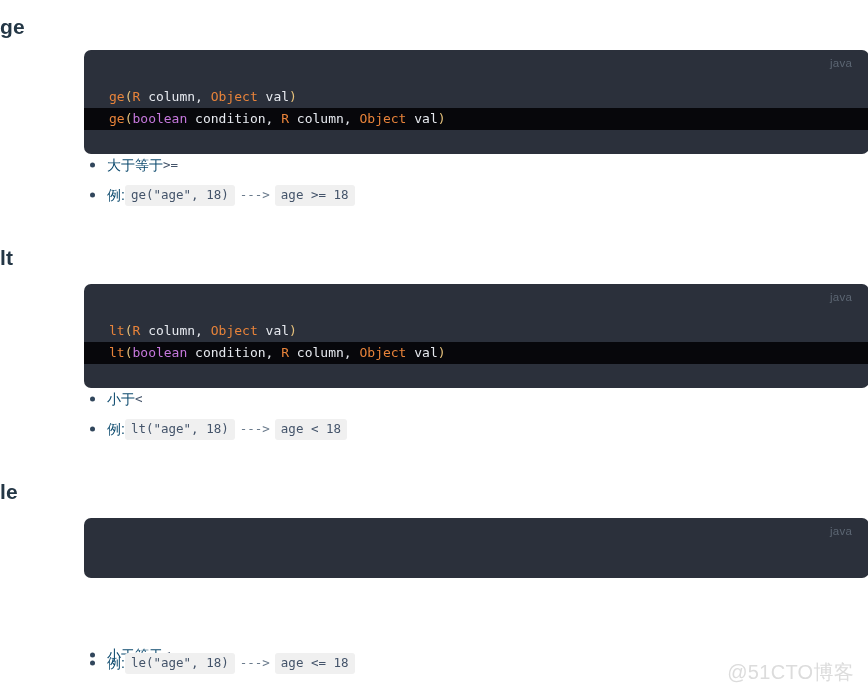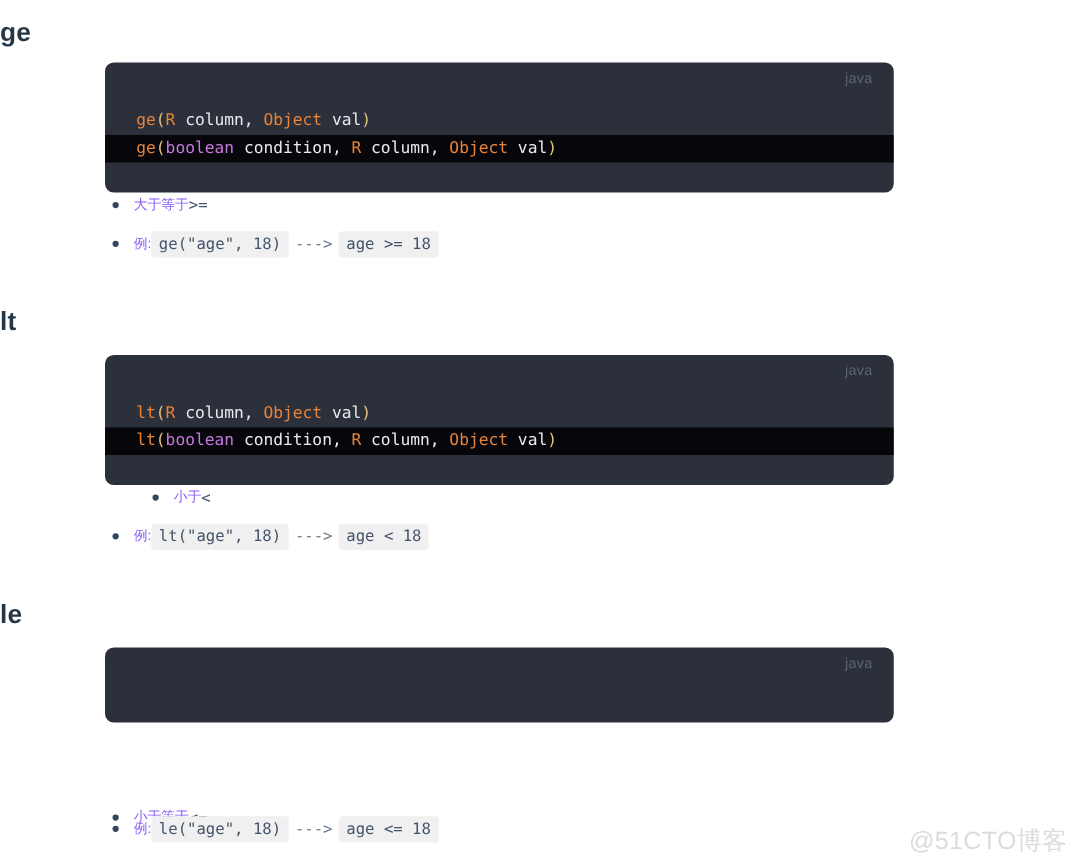--- a/index.html
+++ b/index.html
@@ -38,21 +38,21 @@
     margin: 0;
     padding: 0;
     line-height: 1;
   }
 
   
   .codeblock {
     position: relative;
     background: #2b303b;
     border-radius: 7px;
-    width: 631px;
+    width: 785px;
     box-sizing: border-box;
     overflow: hidden;
     font-family: "DejaVu Sans Mono", monospace;
     font-size: 13px;
     line-height: 22px;
   }
 
   .code-lang {
     position: absolute;
     top: 8px;
@@ -98,22 +98,22 @@
     position: absolute;
     left: 6px;
     top: 50%;
     transform: translateY(-50%);
     width: 5px;
     height: 5px;
     border-radius: 50%;
     background: #31465c;
   }
   .bullet-text {
-    color: #8b5cf6;
-    font-size: 11px;
+    color: #0c4a6e;
+    font-size: 14px;
   }
   .inline-code {
     font-family: "DejaVu Sans Mono", monospace;
     font-size: 12.5px;
     background: #f0f0f0;
     color: #44546a;
     padding: 4px 6px;
     border-radius: 3px;
     white-space: pre;
   }
@@ -174,21 +174,21 @@
       <div class="section section-heading" style="position: absolute; top: 247px; left: 0px;">lt</div>
       <div class="section" style="position: absolute; top: 284px; left: 0px;">
         <div class="codeblock">
           <div class="code-lang">java</div>
           <div class="code-lines">
             <div class="code-line"><span class="t-fn">lt</span><span class="t-punct">(</span><span class="t-type">R</span><span class="t-plain"> column, </span><span class="t-type">Object</span><span class="t-plain"> val</span><span class="t-punct">)</span></div>
             <div class="code-line hl"><span class="t-fn">lt</span><span class="t-punct">(</span><span class="t-kw">boolean</span><span class="t-plain"> condition, </span><span class="t-type">R</span><span class="t-plain"> column, </span><span class="t-type">Object</span><span class="t-plain"> val</span><span class="t-punct">)</span></div>
           </div>
         </div>
       </div>
-      <div class="section" style="position: absolute; top: 392px; left: 0px; margin-left: 32px;">
+      <div class="section" style="position: absolute; top: 392px; left: 0px;">
         <div class="bullet">
           <span class="bullet-text">小于 </span>
           <span class="op-sym">&lt;</span>
         </div>
       </div>
       <div class="section" style="position: absolute; top: 419px; left: 0px;">
         <div class="bullet">
           <span class="bullet-text">例: </span>
           <span class="inline-code">lt("age", 18)</span>
           <span class="arrow">---&gt;</span>

